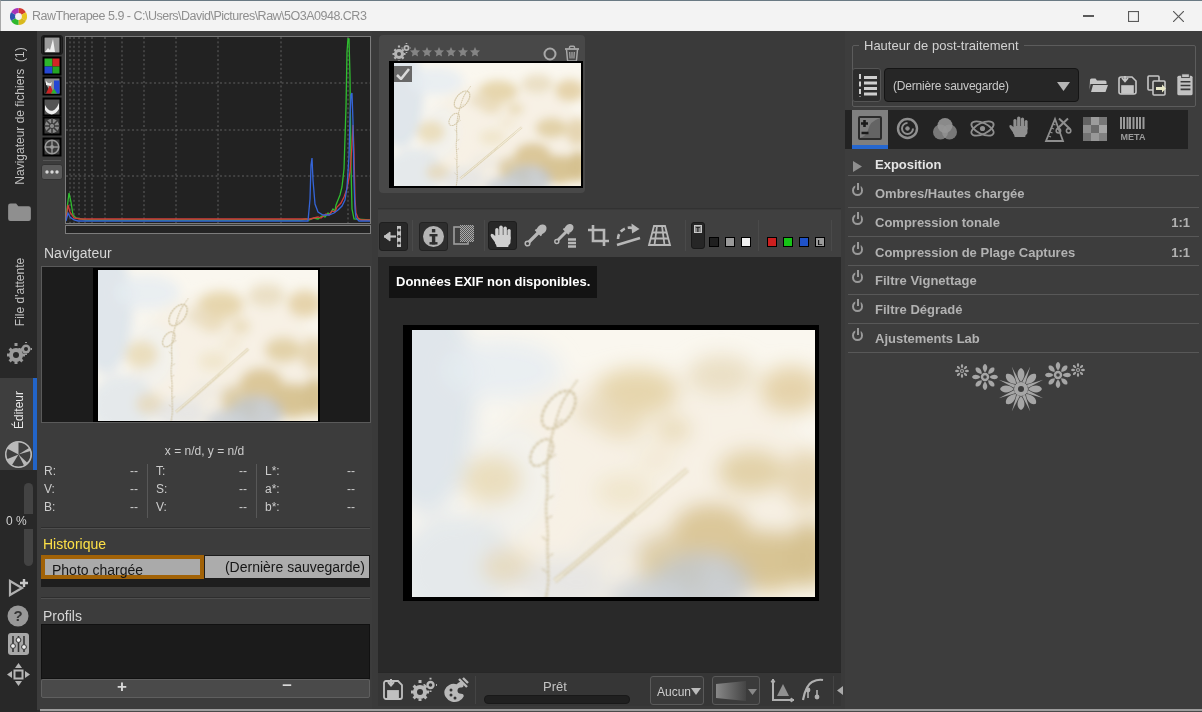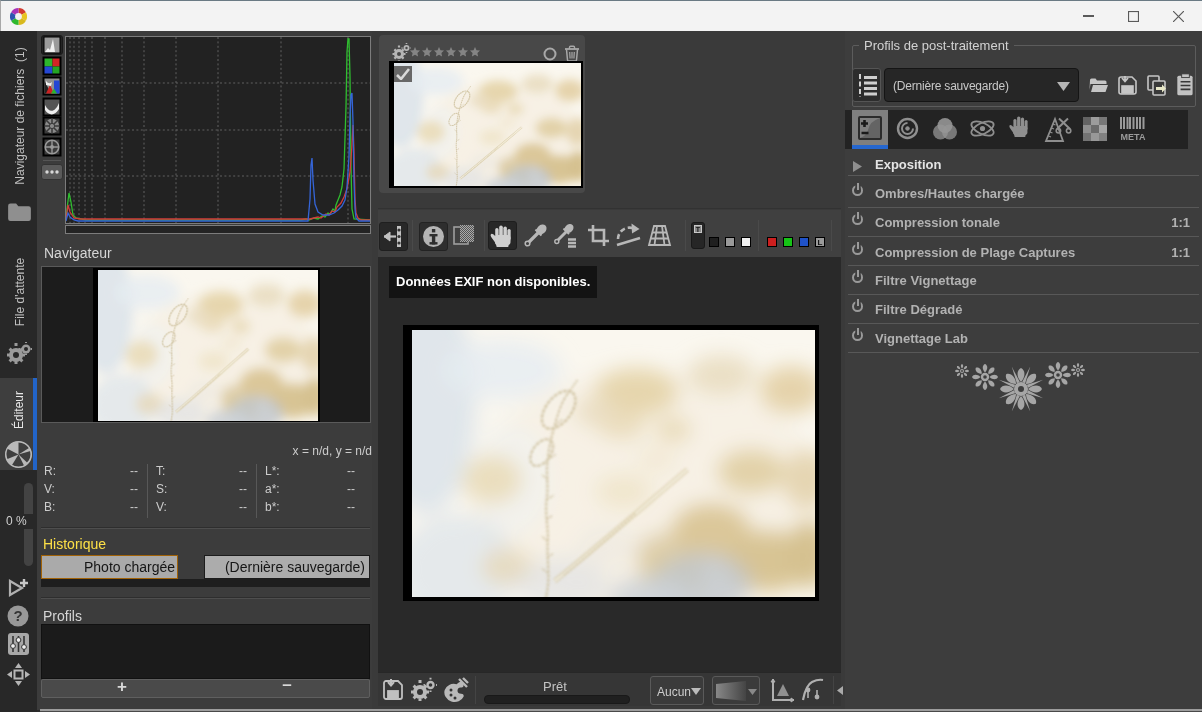--- a/index.html
+++ b/index.html
@@ -27,21 +27,21 @@
   #histo-plot { left:28px; top:5px; width:306px; height:188px; background:#222222;
     border:1px solid #7c7c7c; }
   #histo-strip { left:28px; top:194px; width:306px; height:9px; background:#242424;
     border:1px solid #7c7c7c; }
   .hbtn { position:absolute; left:4px; width:22px; height:20px; border-radius:3px; }
   #nav-title { left:7px; top:214px; font-size:14px; color:#d6d6d6; }
   #nav-box { left:4px; top:235px; width:330px; height:157px; background:#1c1c1c;
     border:1px solid #5a5a5a; }
   .itxt { position:absolute; color:#cccccc; font-size:12px; }
   .sep { position:absolute; height:0; border-top:1px solid #2e2e2e; border-bottom:1px solid #4e4e4e; }
-  #hist-btn1 { left:4px; top:524px; width:137px; height:24px; background:#aaaaaa; border:1px solid #a16207;padding-left:35px; }
+  #hist-btn1 { left:4px; top:524px; width:163px; height:24px; background:#aaaaaa; border:4px solid #a16207; }
   #hist-btn2 { left:167px; top:524px; width:166px; height:24px; background:#acacac; border:1px solid #1c1c1c; }
   #hist-dark { left:4px; top:548px; width:329px; height:8px; background:#1e1e1e; }
   #cap-box  { left:4px; top:593px; width:329px; height:55px; background:#1b1b1b; border:1px solid #111; }
   .pmbtn { position:absolute; top:648px; height:19px; background:#4a4a4a;
     border:1px solid #5f5f5f; color:#e0e0e0; font-size:15px; font-weight:bold;
     text-align:center; line-height:16px; border-radius:2px; }
 
   
   #center { left:372px; top:31px; width:473px; height:679px; background:#3a3a3a; }
   #film { left:6px; top:0; width:463px; height:178px; background:#3a3a3a; border-bottom:1px solid #323232; }
@@ -129,20 +129,21 @@
       <g>
         <path d="M8.5,8.5 L8.5,0 A8.5,8.5 0 0 1 15.9,4.3 Z" fill="#d23b30"></path>
         <path d="M8.5,8.5 L15.9,4.3 A8.5,8.5 0 0 1 15.9,12.7 Z" fill="#e8c520"></path>
         <path d="M8.5,8.5 L15.9,12.7 A8.5,8.5 0 0 1 8.5,17 Z" fill="#d8b91e"></path>
         <path d="M8.5,8.5 L8.5,17 A8.5,8.5 0 0 1 1.1,12.7 Z" fill="#2eb82e"></path>
         <path d="M8.5,8.5 L1.1,12.7 A8.5,8.5 0 0 1 1.1,4.3 Z" fill="#2d55b0"></path>
         <path d="M8.5,8.5 L1.1,4.3 A8.5,8.5 0 0 1 8.5,0 Z" fill="#a832b8"></path>
         <circle cx="8.5" cy="8.5" r="3.4" fill="#f3f3f3"></circle>
       </g>
     </svg>
+    <div id="title-text" class="abs">RawTherapee 5.9 - C:\Users\David\Pictures\Raw\5O3A0948.CR3</div>
     <svg class="winbtn abs" style="left:1082px" width="11" height="2">
         <rect width="11" height="2" fill="#5a5a5a"></rect>
       </svg>
     <svg class="abs" style="left:1127px;top:10px" width="11" height="11">
         <rect x="0.5" y="0.5" width="10" height="10" fill="none" stroke="#5a5a5a" stroke-width="1.2"></rect>
       </svg>
     <svg class="abs" style="left:1172px;top:10px" width="11" height="11">
         <path d="M0,0 L11,11 M11,0 L0,11" stroke="#5a5a5a" stroke-width="1.2"></path>
       </svg>
   </div>
@@ -286,21 +287,21 @@
       </svg>
     </div>
     <div id="histo-strip" class="abs"></div>
     <div id="nav-title" class="abs">Navigateur</div>
     <div id="nav-box" class="abs">
       <div class="abs" style="left:51px;top:1px;width:227px;height:154px;background:#000;"></div>
       <svg class="abs" style="left:56px;top:2.5px" width="220" height="151" viewBox="0 0 404 268" preserveAspectRatio="none">
           <use href="#photo"></use>
         </svg>
     </div>
-    <div class="itxt" style="left:0;top:413px;width:335px;text-align:right;">x = n/d, y = n/d</div>
+    <div class="itxt" style="left:0;top:413px;width:335px;text-align:center;">x = n/d, y = n/d</div>
 
     <div id="rgbtable" class="abs" style="left:0;top:432px;width:335px;height:56px;">
       <div class="abs" style="left:110px;top:1px;height:54px;border-left:1px solid #585858;"></div>
       <div class="abs" style="left:219px;top:1px;height:54px;border-left:1px solid #585858;"></div>
       <div class="itxt" style="left:7px;top:1px;">R:</div>
         <div class="itxt" style="left:56px;top:1px;width:45px;text-align:right;">--</div>
       <div class="itxt" style="left:7px;top:19px;">V:</div>
         <div class="itxt" style="left:56px;top:19px;width:45px;text-align:right;">--</div>
       <div class="itxt" style="left:7px;top:37px;">B:</div>
         <div class="itxt" style="left:56px;top:37px;width:45px;text-align:right;">--</div>
@@ -566,21 +567,21 @@
       </svg>
       <div class="abs" style="left:455px;top:3px;height:28px;border-left:1px solid #444;"></div>
       <svg class="abs" style="left:459px;top:13px" width="6" height="9">
           <path d="M6,0 L0,4.5 L6,9 Z" fill="#aaa"></path>
         </svg>
     </div>
   </div>
 
   <div id="rightpanel" class="abs">
     <div id="profbox" class="abs"></div>
-    <div id="proflabel" class="abs">Profils de post-traitement</div>
+    <div id="proflabel" class="abs">Hauteur de post-traitement</div>
 
     <div class="abs" style="left:7px;top:37px;width:29px;height:34px;background:#2d2d2d;border:1px solid #555;border-radius:3px;">
       <svg class="abs" style="left:5px;top:5px" width="19" height="23" viewBox="0 0 19 23">
         <g stroke="#cfcfcf">
             <path d="M2,0 V23" stroke-width="2" stroke-dasharray="5 2.5"></path>
             <path d="M6,3.5 H19 M6,9 H19 M6,14.5 H19 M6,20 H19" stroke-width="3.2"></path>
           </g>
       </svg>
     </div>
 
@@ -709,21 +710,21 @@
       <div class="acc-title" style="top:96px;">Compression de Plage Captures</div>
       <div class="ratio" style="top:96px;">1:1</div>
       <div class="acc-sep" style="top:116px;"></div>
       <div class="power" style="top:123px;"></div>
       <div class="acc-title" style="top:124px;">Filtre Vignettage</div>
       <div class="acc-sep" style="top:145px;"></div>
       <div class="power" style="top:152px;"></div>
       <div class="acc-title" style="top:153px;">Filtre Dégradé</div>
       <div class="acc-sep" style="top:174px;"></div>
       <div class="power" style="top:181px;"></div>
-      <div class="acc-title" style="top:182px;">Vignettage Lab</div>
+      <div class="acc-title" style="top:182px;">Ajustements Lab</div>
       <div class="acc-sep" style="top:203px;"></div>
     </div>
 
     <svg id="flowers" class="abs" style="left:103px;top:326px" width="145" height="62" viewBox="0 0 145 62">
         <g transform="translate(14,14)" fill="#a6a6a6">
           <path transform="rotate(0.0)" d="M0,-2.5 C1.6,-4.075 1.6,-6.324999999999999 0,-7.0 C-1.6,-6.324999999999999 -1.6,-4.075 0,-2.5"></path>
           <path transform="rotate(45.0)" d="M0,-2.5 C1.6,-4.075 1.6,-6.324999999999999 0,-7.0 C-1.6,-6.324999999999999 -1.6,-4.075 0,-2.5"></path>
           <path transform="rotate(90.0)" d="M0,-2.5 C1.6,-4.075 1.6,-6.324999999999999 0,-7.0 C-1.6,-6.324999999999999 -1.6,-4.075 0,-2.5"></path>
           <path transform="rotate(135.0)" d="M0,-2.5 C1.6,-4.075 1.6,-6.324999999999999 0,-7.0 C-1.6,-6.324999999999999 -1.6,-4.075 0,-2.5"></path>
           <path transform="rotate(180.0)" d="M0,-2.5 C1.6,-4.075 1.6,-6.324999999999999 0,-7.0 C-1.6,-6.324999999999999 -1.6,-4.075 0,-2.5"></path>

